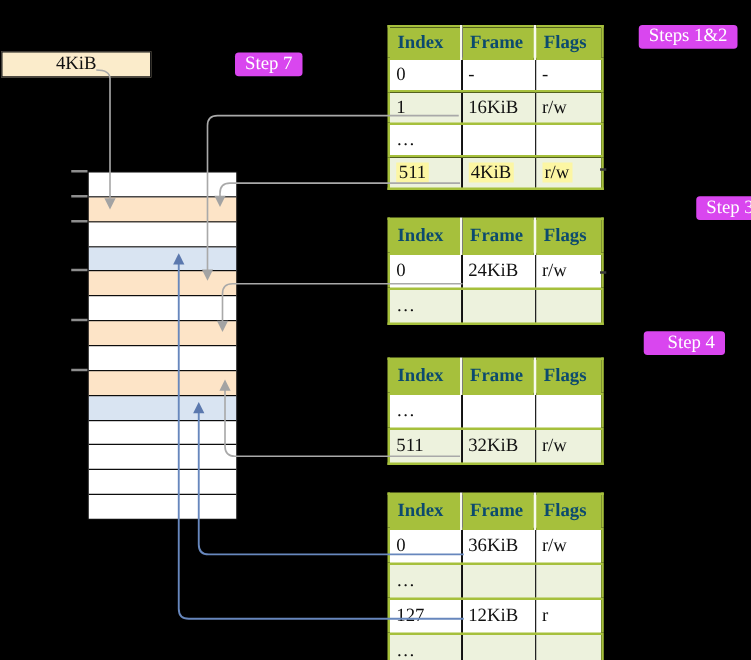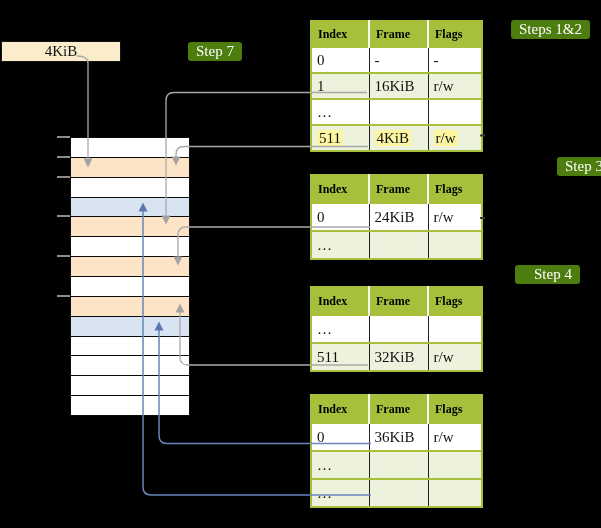--- a/index.html
+++ b/index.html
@@ -4,32 +4,32 @@
 <style>
   html,body{margin:0;padding:0;background:#000;}
   #canvas{position:relative;width:601px;height:528px;background:#000;overflow:hidden;
           font-family:"Liberation Serif","DejaVu Serif",serif;}
 
   
   .pbox{position:absolute;left:1px;top:41px;width:118px;height:19px;background:#fbeccb;
         border:1px solid #151515;color:#111;font-size:15px;line-height:19px;text-align:center;}
 
   
-  .steplabel{position:absolute;background:#4d7c0f;color:#fff;font-size:15px;line-height:19px;
+  .steplabel{position:absolute;background:#d946ef;color:#fff;font-size:15px;line-height:19px;
              text-align:center;border-radius:3px;padding:0 8px;white-space:nowrap;}
   #step0{left:188px;top:42px;}
   #steps12{left:511px;top:20px;}
   #step3{left:519px;top:157px;margin-left:38px;}
   #step4{left:515px;top:265px;padding-left:19px;}
 
   
   .ptable{position:absolute;left:310px;}
   #table1{top:20px;} #table2{top:174px;} #table3{top:286px;} #table4{top:394px;}
   .ptable table{border-collapse:collapse;table-layout:fixed;width:171px;border:2px solid #a6c03c;}
-  .ptable th{background:#a6c03c;color:#000000;font-weight:bold;font-size:12px;text-align:left;
+  .ptable th{background:#a6c03c;color:#0c4a6e;font-weight:bold;font-size:15px;text-align:left;
              padding:0 0 0 6px;border-right:2px solid #f8f9ee;overflow:hidden;}
   .ptable th:last-child{border-right:none;}
   .ptable td{background:#fff;color:#111;font-size:15px;text-align:left;padding:0 0 0 5px;
              border-right:1px solid #222;overflow:hidden;}
   .ptable td:last-child{border-right:none;}
   .ptable tbody tr{border-top:2px solid #a6c03c;}
   .ptable tr.shade td{background:#edf2dd;}
   .t26 tr{height:26px;} .t28 tr{height:28px;}
   .hl{background:#fcf6a3;padding:0 2px;}
 
@@ -169,20 +169,25 @@
         <tbody>
           <tr>
             <td>0</td>
             <td>36KiB</td>
             <td>r/w</td>
           </tr>
           <tr class="shade">
             <td>…</td>
             <td></td>
             <td></td>
+          </tr>
+          <tr>
+            <td>127</td>
+            <td>12KiB</td>
+            <td>r</td>
           </tr>
           <tr class="shade">
             <td>…</td>
             <td></td>
             <td></td>
           </tr>
         </tbody>
       </table>
     </div>
 

